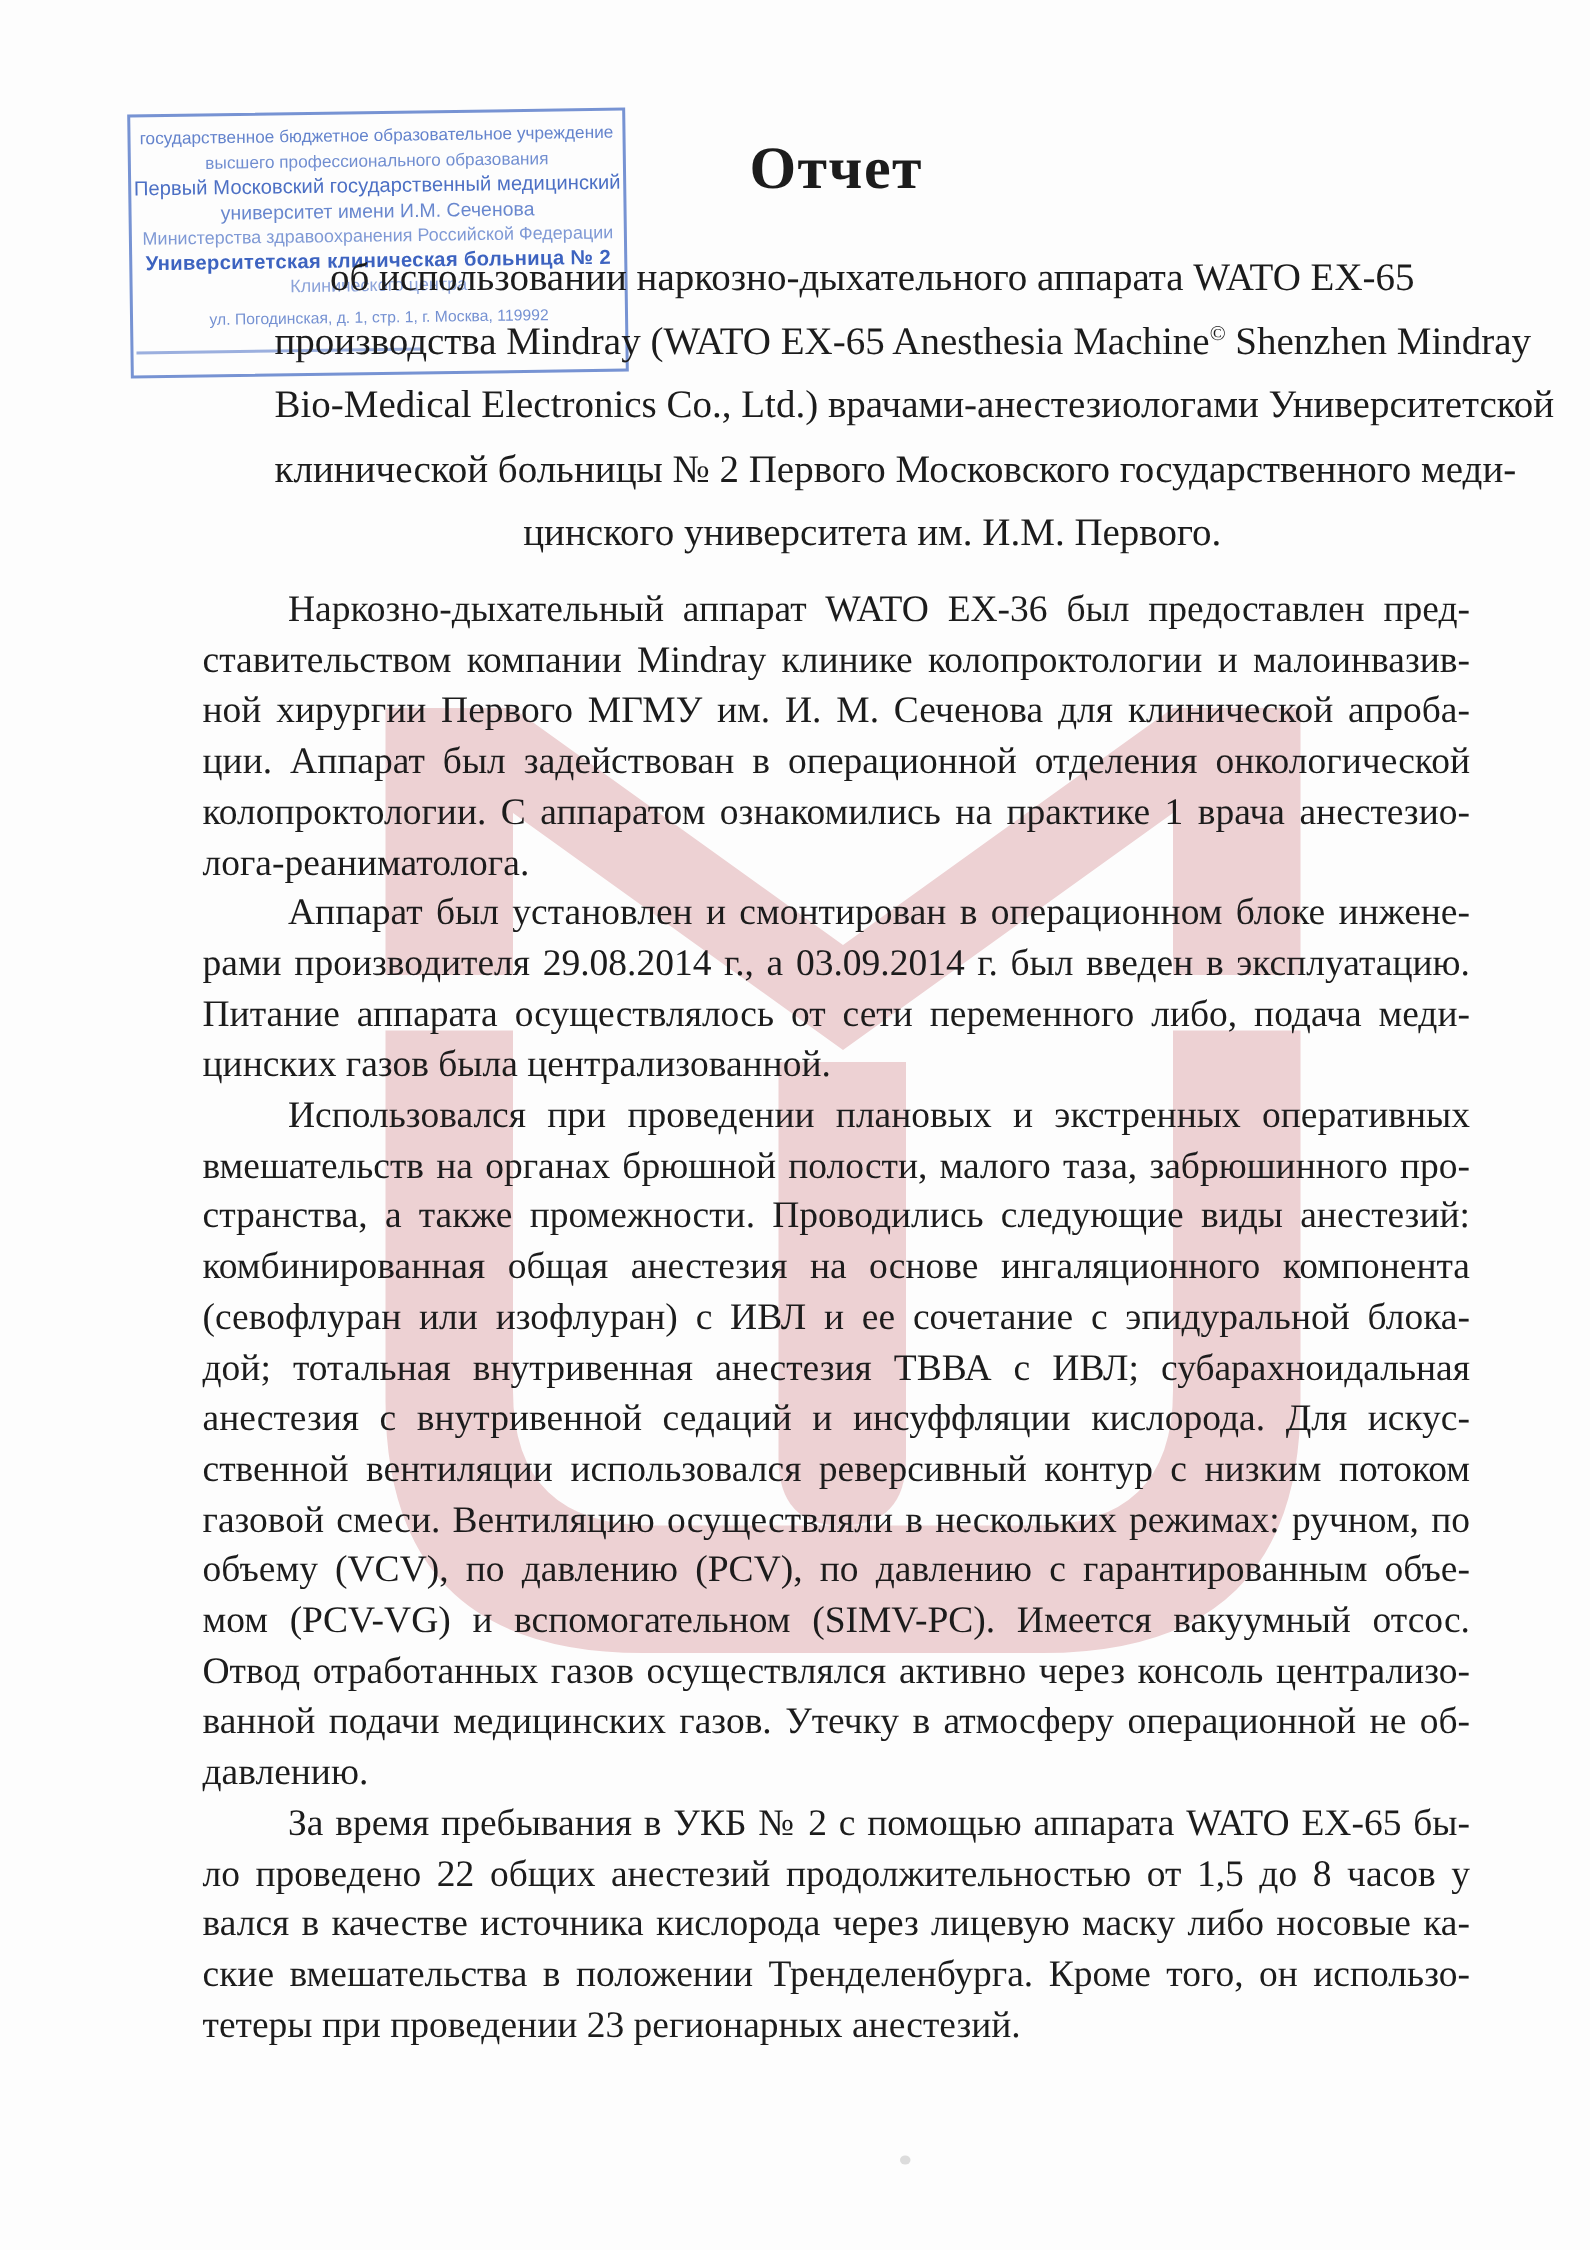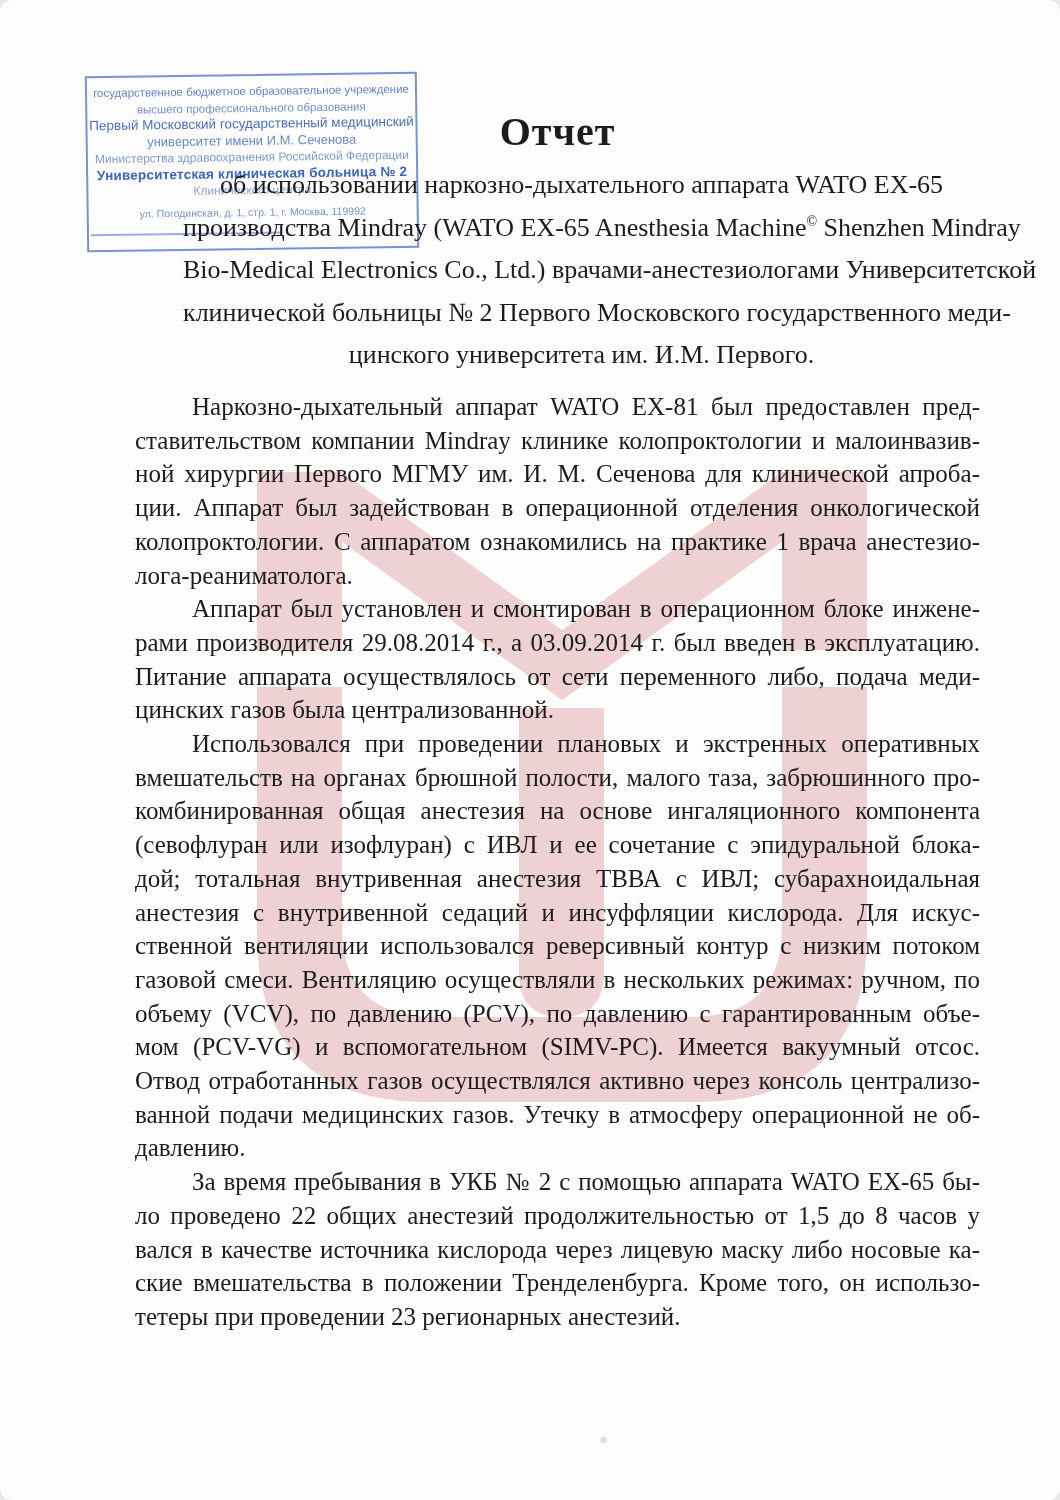--- a/index.html
+++ b/index.html
@@ -4,21 +4,20 @@
 <style>
   html,body{margin:0;padding:0;background:#e8e8e8;}
   .page{
     position:relative;
     width:1060px;height:1500px;
     background:#fdfdfd;
     overflow:hidden;
     font-family:"Liberation Serif", serif;
     color:#1c1c1c;
     margin:0 auto;
-    border-radius:12px;
   }
   
   .watermark{
     position:absolute;
     left:256px;top:472px;
     width:612px;height:634px;
     z-index:1;
   }
   
   .stamp{
@@ -48,21 +47,20 @@
     width:58%;height:2px;
     background:rgba(74,111,196,0.55);
   }
   
   .title{
     position:absolute;left:135px;top:88px;width:845px;
     z-index:3;
     text-align:center;
     font-size:40px;font-weight:bold;
     letter-spacing:1px;
-    margin-top:20px;
   }
   .subtitle{
     position:absolute;left:135px;top:164px;width:845px;
     z-index:3;
     text-align:center;
     font-size:26px;line-height:42.5px;
   }
   .sub-line{white-space:nowrap;margin-left:48px;}
   .body-text{
     position:absolute;left:135px;top:390px;width:845px;
@@ -116,36 +114,37 @@
   <div class="subtitle">
       <div class="sub-line i0">об использовании наркозно-дыхательного аппарата WATO EX-65</div>
       <div class="sub-line i1">производства Mindray (WATO EX-65 Anesthesia Machine<sup>©</sup> Shenzhen Mindray</div>
       <div class="sub-line i2">Bio-Medical Electronics Co., Ltd.) врачами-анестезиологами Университетской</div>
       <div class="sub-line i3">клинической больницы № 2 Первого Московского государственного меди-</div>
       <div class="sub-line i4">цинского университета им. И.М. Первого.</div>
     </div>
 
   <div class="body-text">
       <div class="para">
-        <div class="line indent just">Наркозно-дыхательный аппарат WATO EX-81 был предоставлен пред-</div>
+        <div class="line indent just">Наркозно-дыхательный аппарат WATO EX-36 был предоставлен пред-</div>
         <div class="line just">ставительством компании Mindray клинике колопроктологии и малоинвазив-</div>
         <div class="line just">ной хирургии Первого МГМУ им. И. М. Сеченова для клинической апроба-</div>
         <div class="line just">ции. Аппарат был задействован в операционной отделения онкологической</div>
         <div class="line just">колопроктологии. С аппаратом ознакомились на практике 1 врача анестезио-</div>
         <div class="line">лога-реаниматолога.</div>
       </div>
       <div class="para">
         <div class="line indent just">Аппарат был установлен и смонтирован в операционном блоке инжене-</div>
         <div class="line just">рами производителя 29.08.2014 г., а 03.09.2014 г. был введен в эксплуатацию.</div>
         <div class="line just">Питание аппарата осуществлялось от сети переменного либо, подача меди-</div>
         <div class="line">цинских газов была централизованной.</div>
       </div>
       <div class="para">
         <div class="line indent just">Использовался при проведении плановых и экстренных оперативных</div>
         <div class="line just">вмешательств на органах брюшной полости, малого таза, забрюшинного про-</div>
+        <div class="line just">странства, а также промежности. Проводились следующие виды анестезий:</div>
         <div class="line just">комбинированная общая анестезия на основе ингаляционного компонента</div>
         <div class="line just">(севофлуран или изофлуран) с ИВЛ и ее  сочетание с эпидуральной блока-</div>
         <div class="line just">дой; тотальная внутривенная анестезия ТВВА с ИВЛ; субарахноидальная</div>
         <div class="line just">анестезия с внутривенной седаций и инсуффляции кислорода. Для искус-</div>
         <div class="line just">ственной вентиляции использовался реверсивный контур с низким потоком</div>
         <div class="line just">газовой смеси. Вентиляцию осуществляли в нескольких режимах: ручном, по</div>
         <div class="line just">объему (VCV), по давлению (PCV), по давлению с гарантированным объе-</div>
         <div class="line just">мом (PCV-VG) и вспомогательном (SIMV-PC). Имеется вакуумный отсос.</div>
         <div class="line just">Отвод отработанных газов осуществлялся активно через консоль централизо-</div>
         <div class="line just">ванной подачи медицинских газов. Утечку в атмосферу операционной не об-</div>

